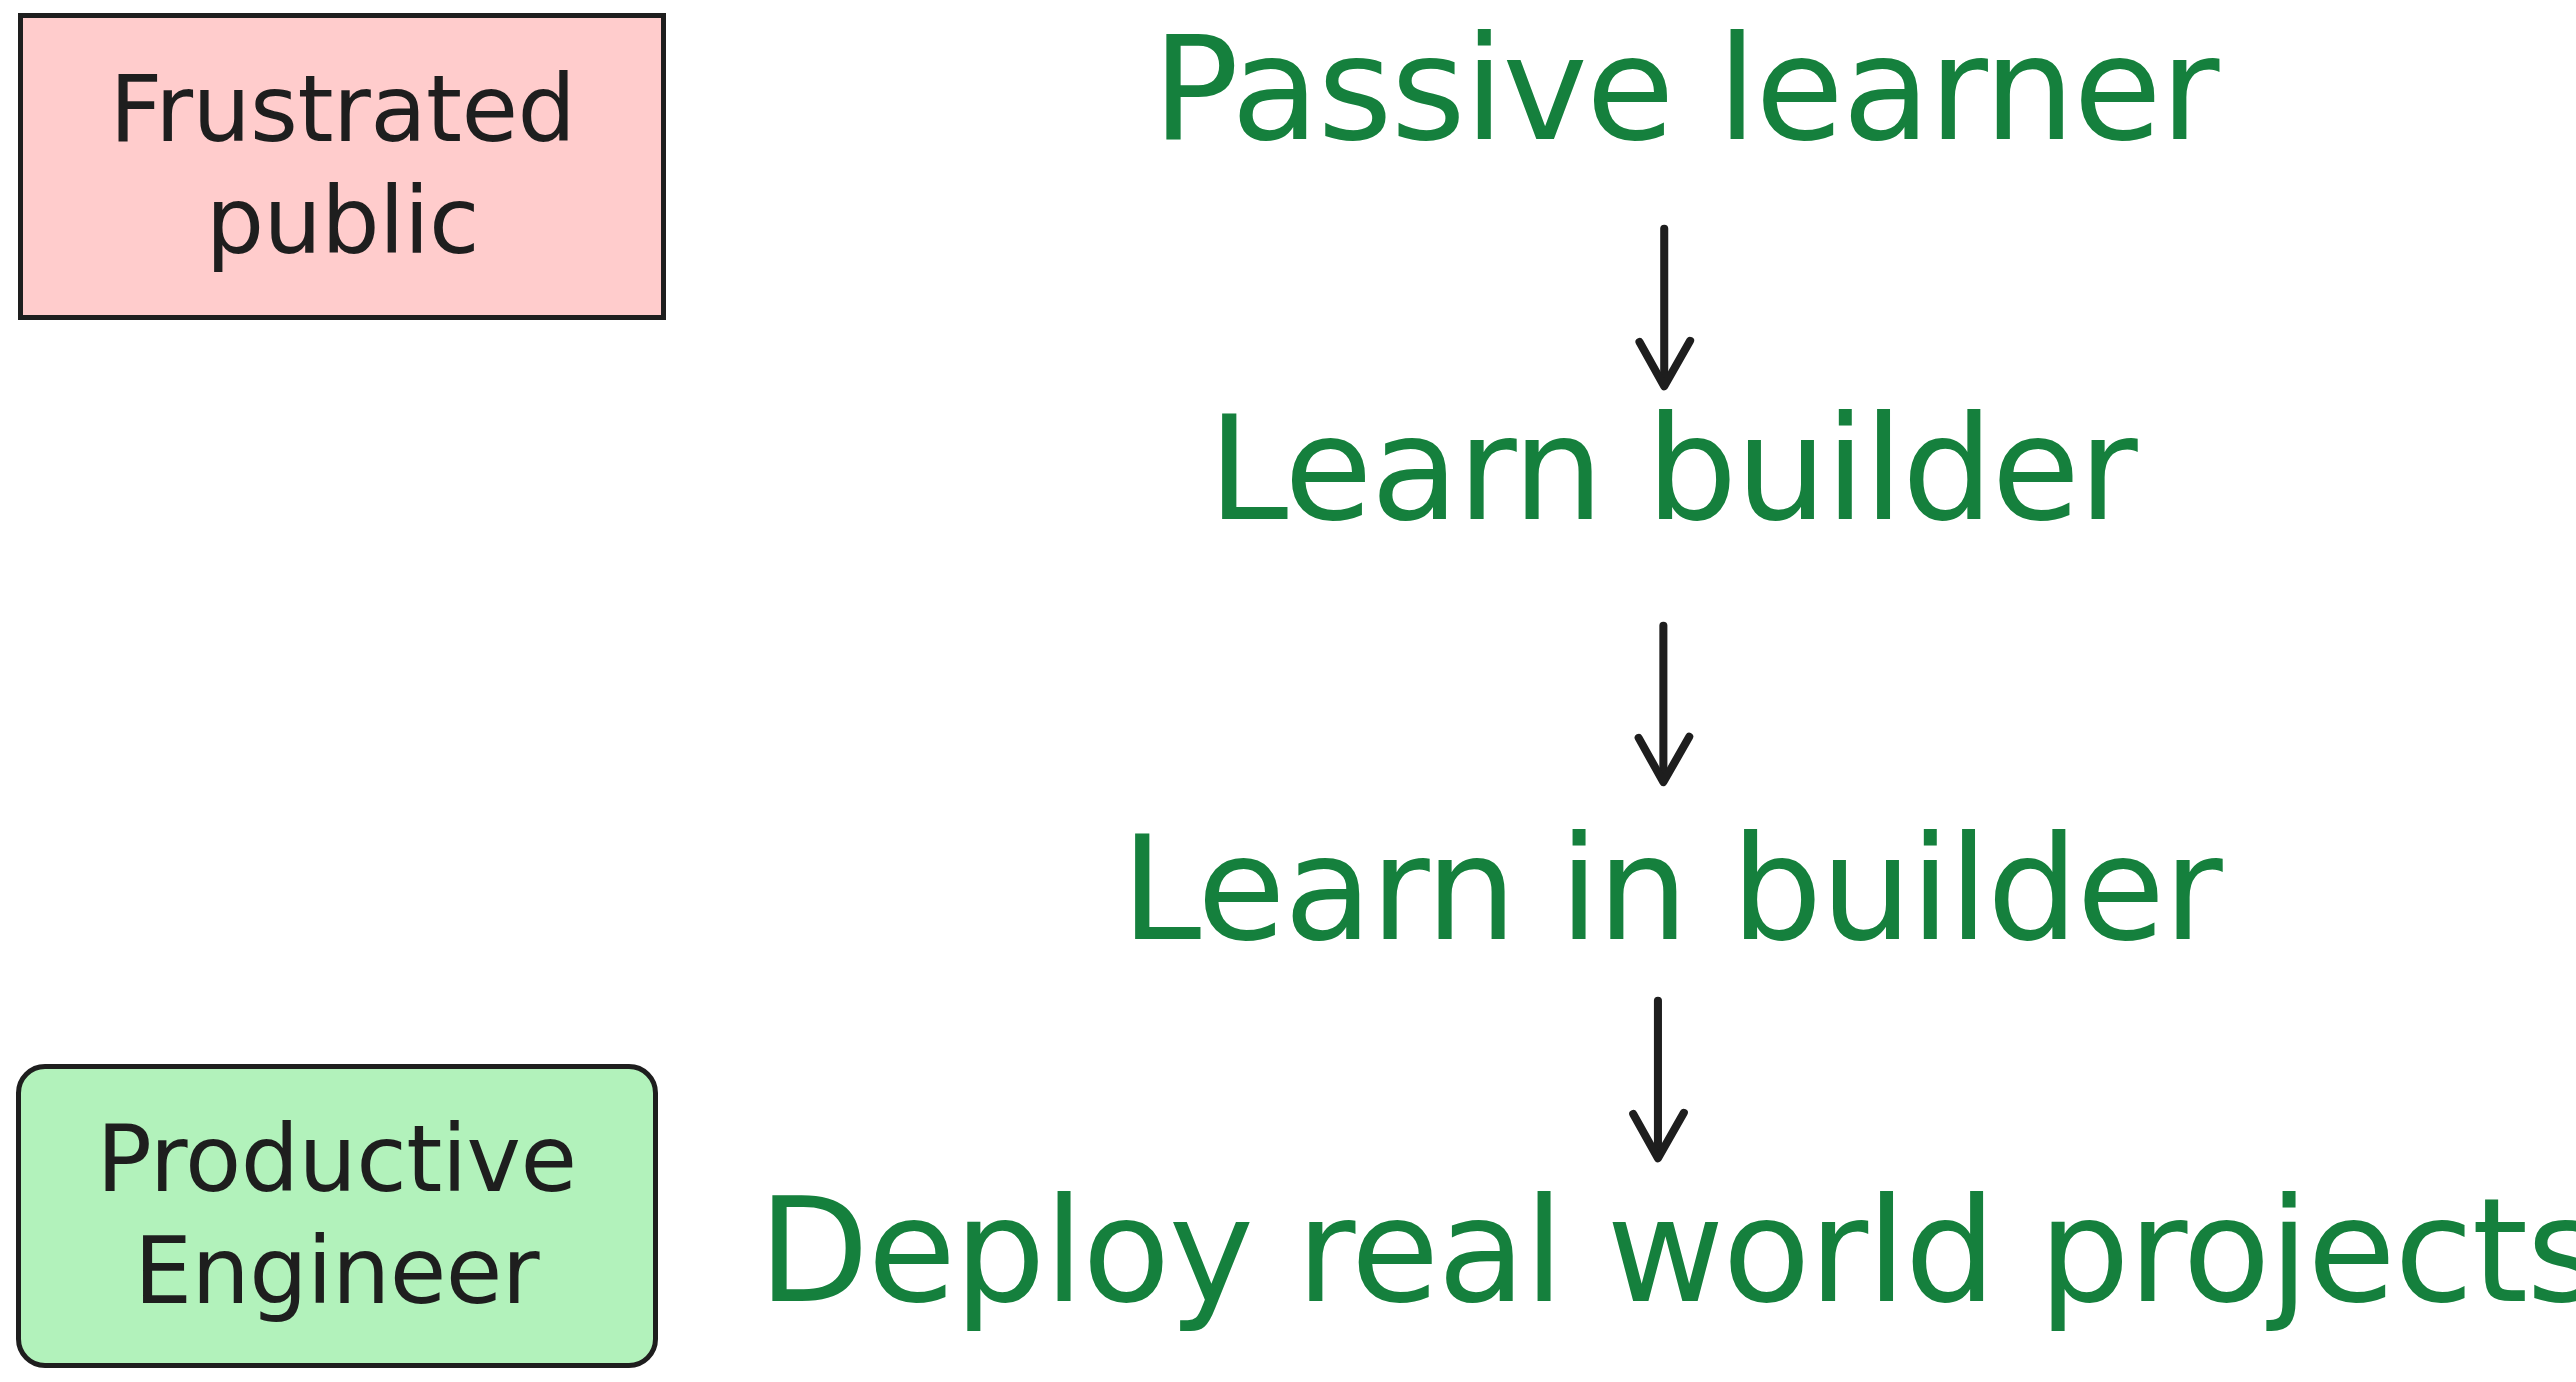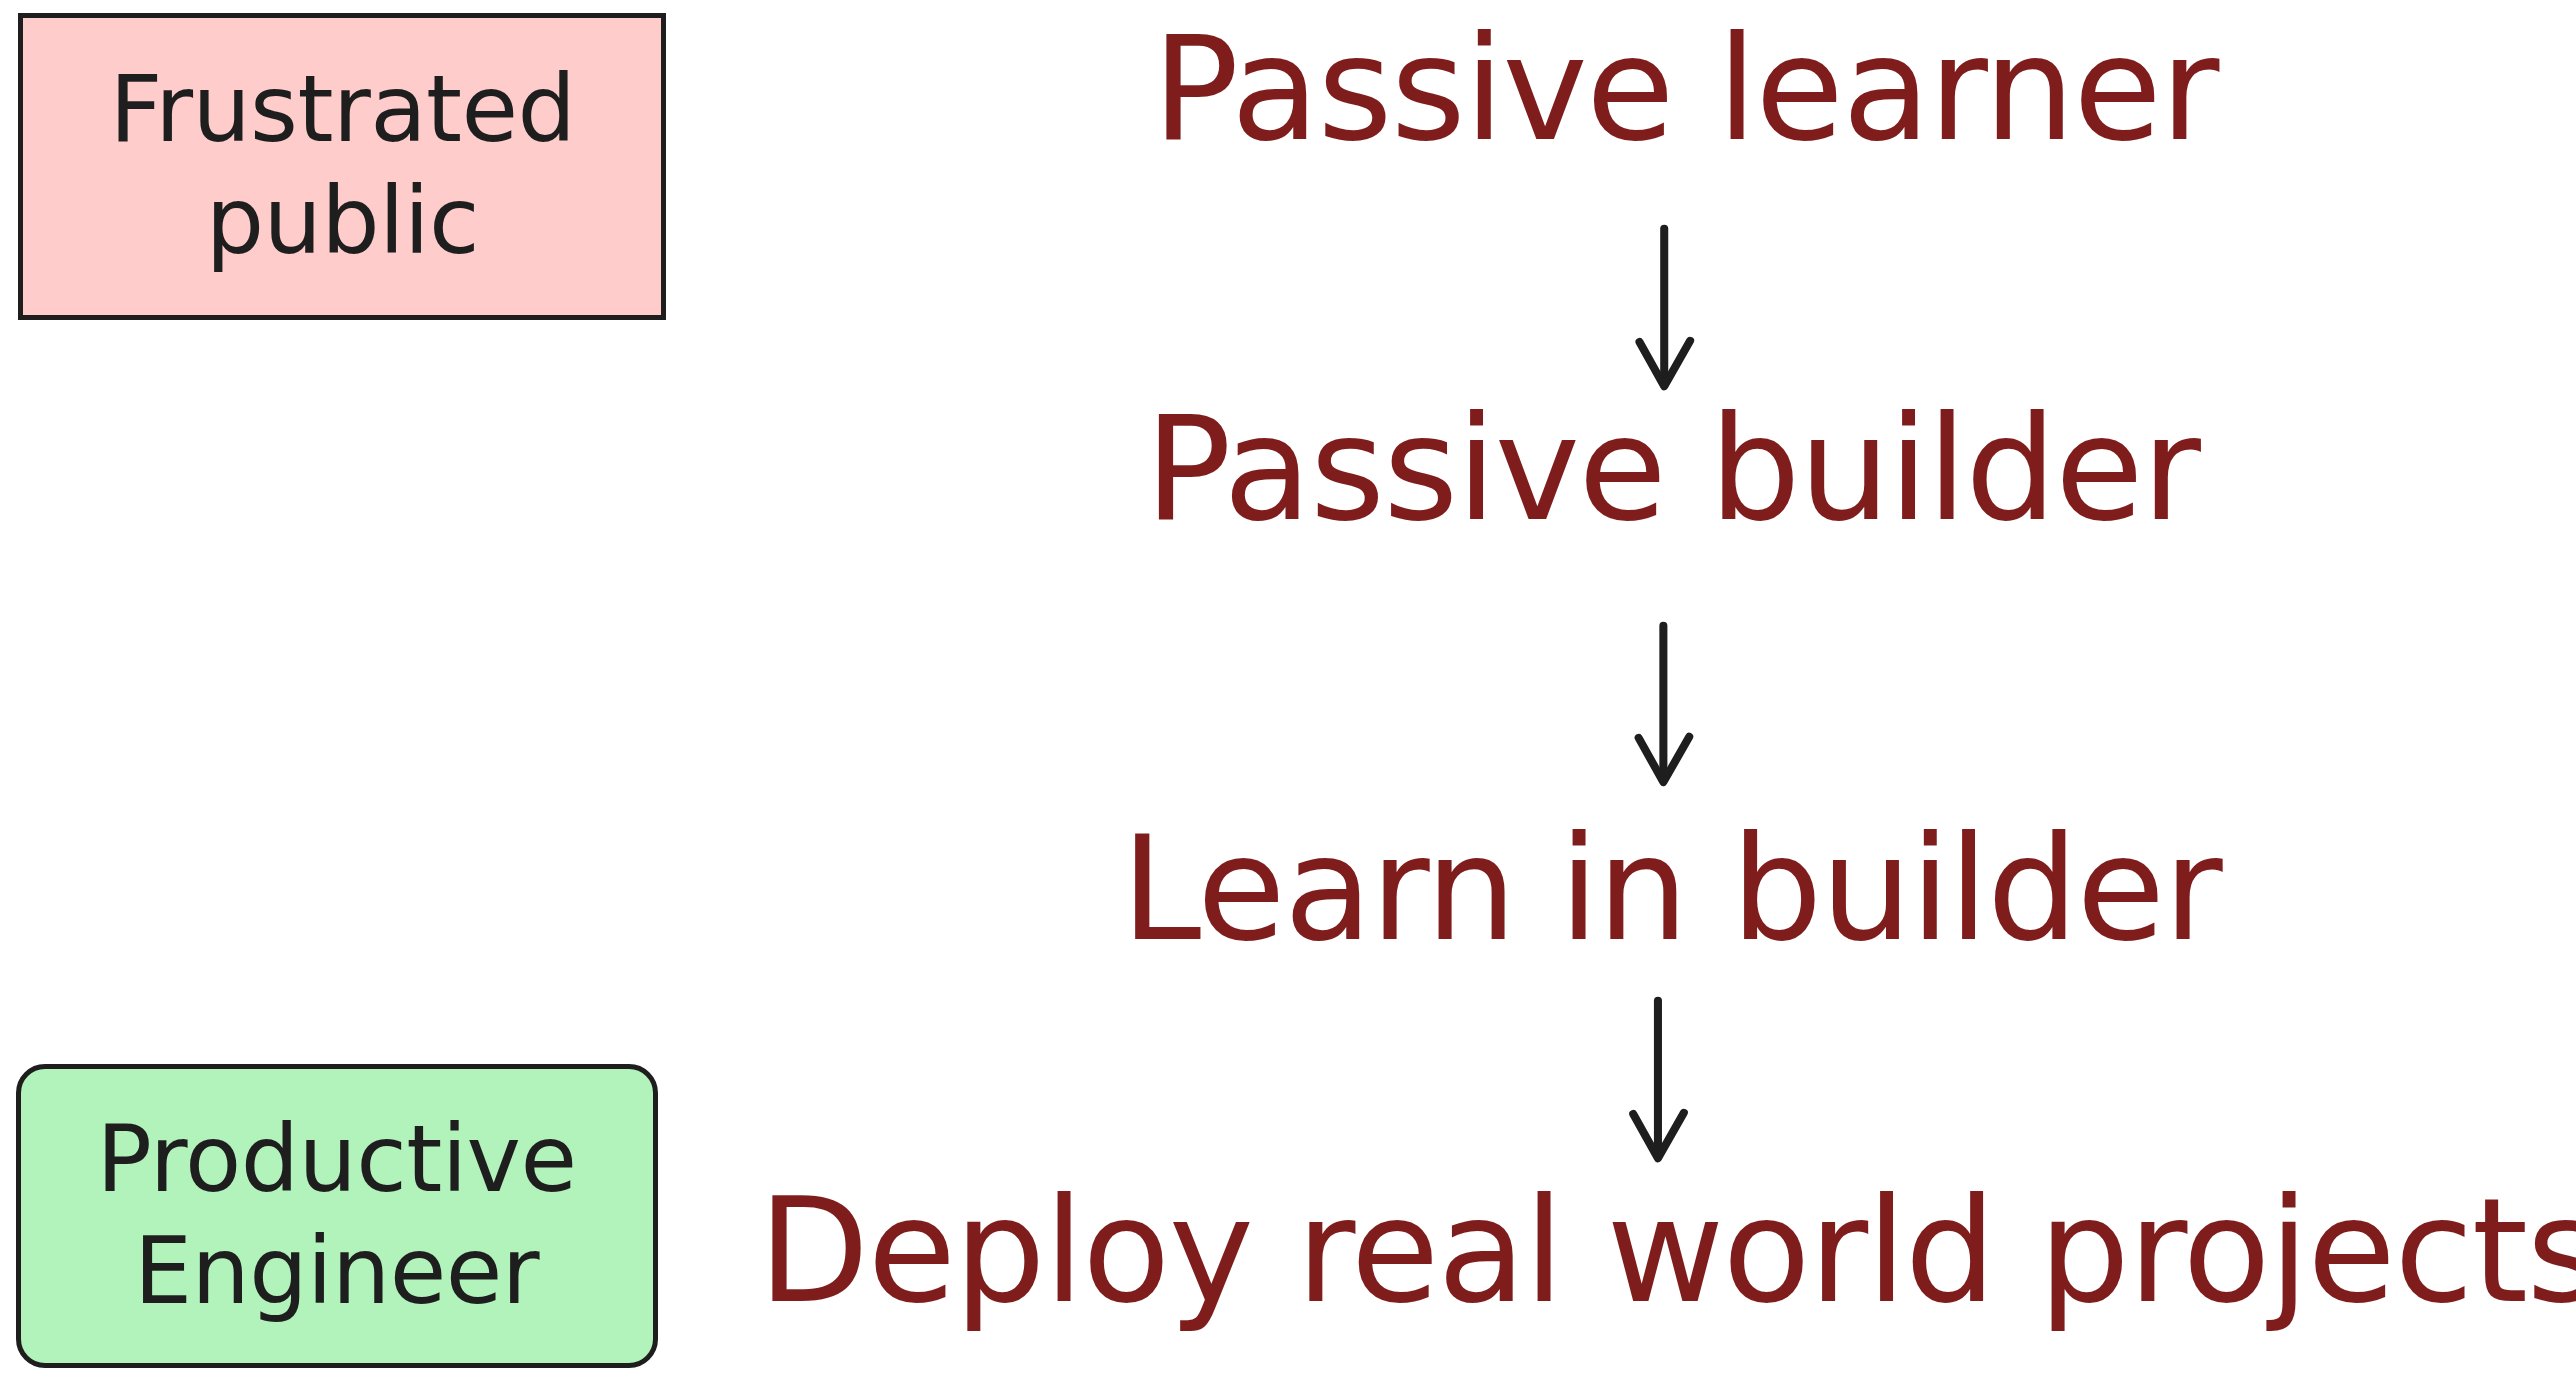--- a/index.html
+++ b/index.html
@@ -62,21 +62,21 @@
     position: absolute;
     left: 0;
     top: 0;
     width: 2576px;
     height: 1382px;
   }
   .flow-step {
     position: absolute;
     font-family: "DejaVu Sans", sans-serif;
     font-weight: 400;
-    color: #7f1d1d;
+    color: #15803d;
     font-size: 144px;
     line-height: 1.0;
     letter-spacing: -1.7px;
     white-space: nowrap;
     text-align: center;
     transform: translateX(-50%);
   }
   #flow-step-0 { left: 1685px; top: 17px; }
   #flow-step-1 { left: 1672px; top: 397px; }
   #flow-step-2 { left: 1671px; top: 817px; }
@@ -109,21 +109,21 @@
 
     <div class="flow-step" id="flow-step-0">Passive learner</div>
 
     <svg class="flow-arrow" id="flow-arrow-0" width="115" height="167" viewBox="0 0 200 290">
       <g fill="none" stroke="#1e1e1e" stroke-width="14" stroke-linecap="round" stroke-linejoin="round">
         <line x1="103" y1="8" x2="103" y2="262"></line>
         <path d="M 60 205 L 103 282 L 148 203"></path>
       </g>
     </svg>
 
-    <div class="flow-step" id="flow-step-1">Passive builder</div>
+    <div class="flow-step" id="flow-step-1">Learn builder</div>
 
     <svg class="flow-arrow" id="flow-arrow-1" width="115" height="167" viewBox="0 0 200 290">
       <g fill="none" stroke="#1e1e1e" stroke-width="14" stroke-linecap="round" stroke-linejoin="round">
         <line x1="105" y1="8" x2="105" y2="260"></line>
         <path d="M 62 203 L 105 280 L 150 201"></path>
       </g>
     </svg>
 
     <div class="flow-step" id="flow-step-2">Learn in builder</div>
 

